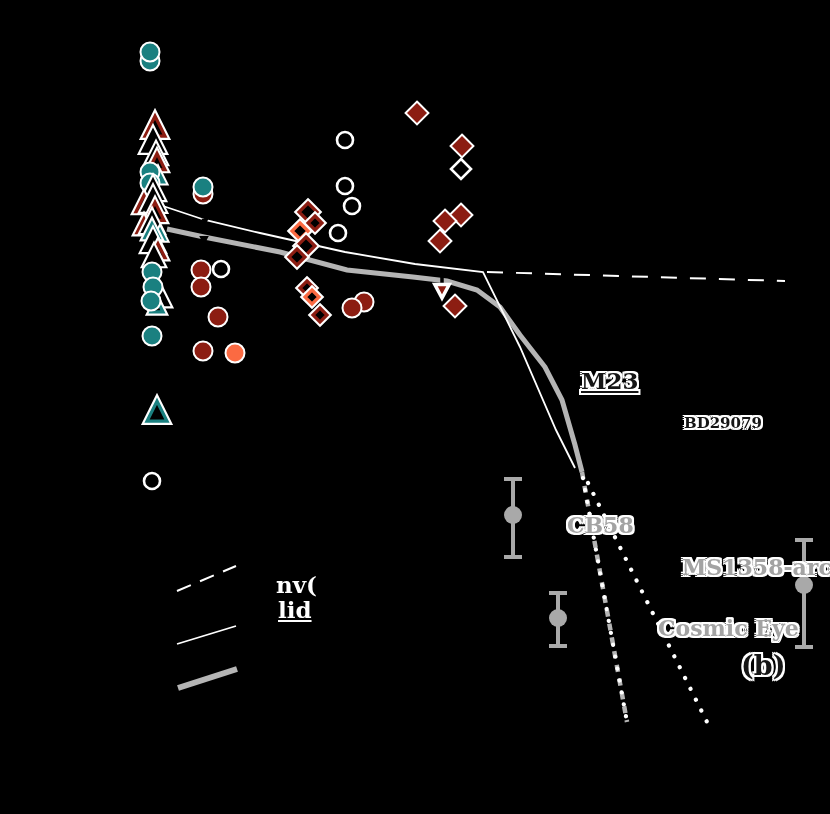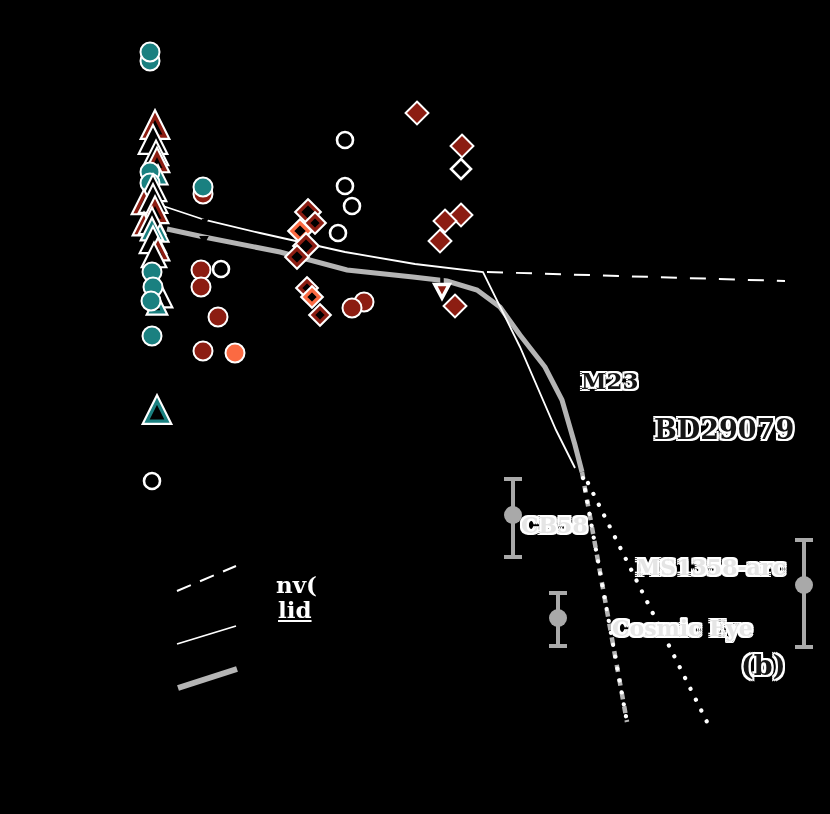--- a/index.html
+++ b/index.html
@@ -3,25 +3,25 @@
 <meta charset="utf-8">
 <style>
   html,body{margin:0;padding:0;background:#000;}
   #fig{position:relative;width:830px;height:814px;background:#000;overflow:hidden;
        font-family:"DejaVu Serif", serif;}
   #plot{position:absolute;left:0;top:0;}
   .ann{position:absolute;font-weight:bold;white-space:nowrap;line-height:1;}
   .dark{color:#151515;
     text-shadow:-2px -2px 0 #fff,2px -2px 0 #fff,-2px 2px 0 #fff,2px 2px 0 #fff,
                  0 -2px 0 #fff,0 2px 0 #fff,-2px 0 0 #fff,2px 0 0 #fff;}
-  .grayed{color:#e5e5e5;
+  .grayed{color:#a3a3a3;
     text-shadow:-2px -2px 0 #fff,2px -2px 0 #fff,-2px 2px 0 #fff,2px 2px 0 #fff,
-                 0 -2px 0 #fff,0 2px 0 #fff,-2px 0 0 #fff,2px 0 0 #fff;}
-  .ann-m23{left:581px;top:369px;font-size:23px;}
-  .ann-bd{left:654px;top:416px;font-size:27px;}
+                 0 -2px 0 #fff,0 2px 0 #fff,-2px 0 0 #fff,2px 0 0 #fff;margin-left:46px;}
+  .ann-m23{left:581px;top:369px;font-size:23px;text-decoration:underline;}
+  .ann-bd{left:684px;top:416px;font-size:15px;}
   .ann-cb58{left:521px;top:514px;font-size:22px;}
   .ann-ms{left:636px;top:556px;font-size:22px;}
   .ann-eye{left:564px;top:617px;font-size:22px;padding-left:48px;}
   .ann-b{left:741px;top:652px;font-size:27px;}
   .frag{color:#fff;font-size:23px;margin-top:20px;}
   .frag-top{left:276px;top:553px;}
   .frag-bot{left:278px;top:578px;text-decoration:underline;}
   .mass{position:absolute;font-weight:bold;font-size:27px;line-height:1;}
   .mass sup{font-size:0.66em;position:relative;top:-0.05em;margin-left:1px;}
   .mass-10{left:711px;top:58px;}

